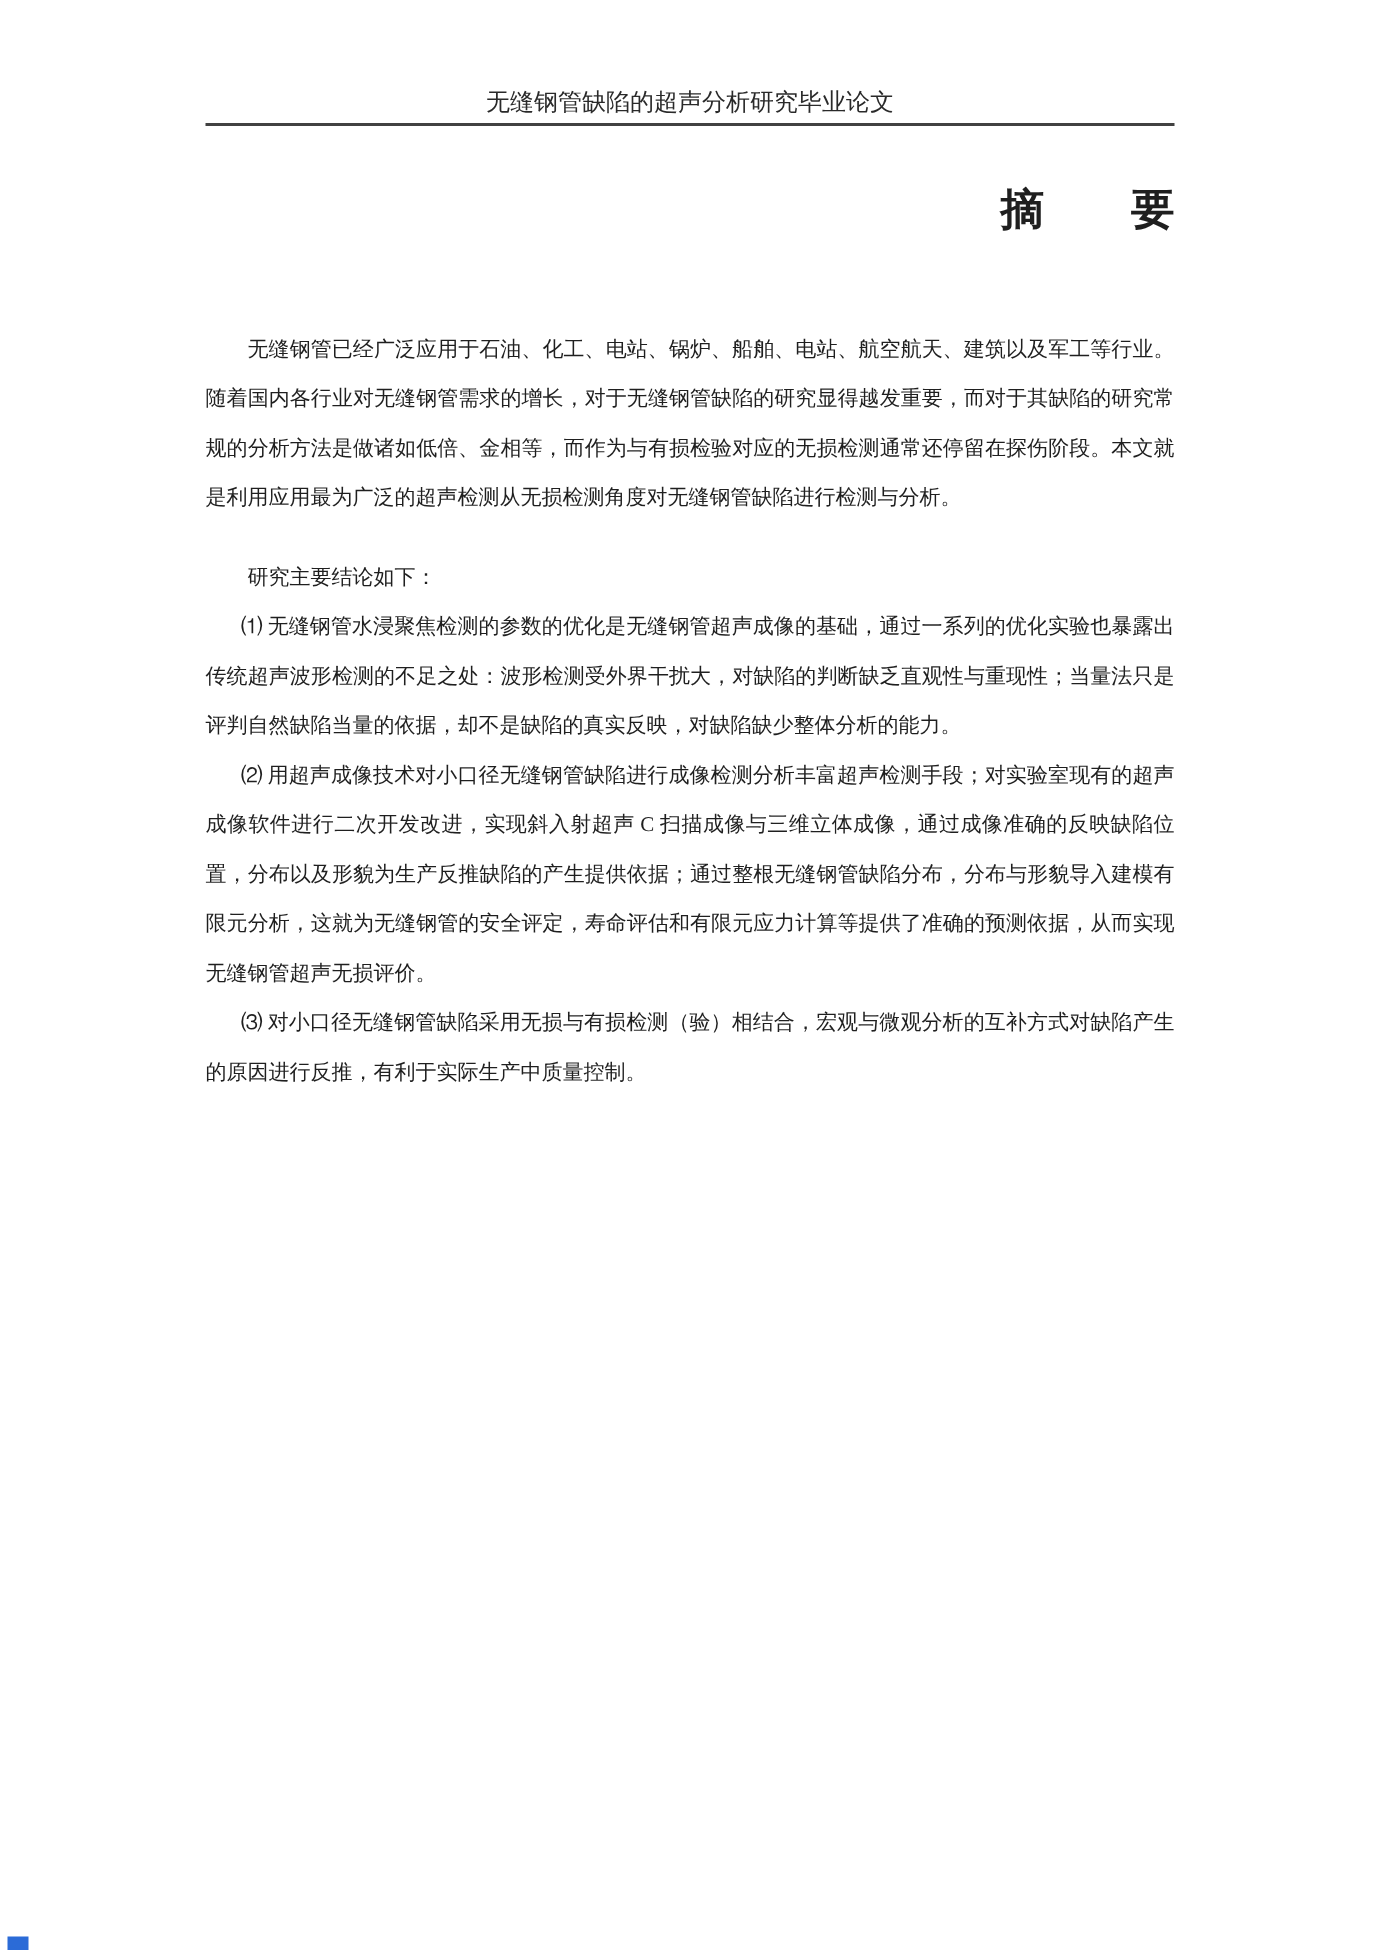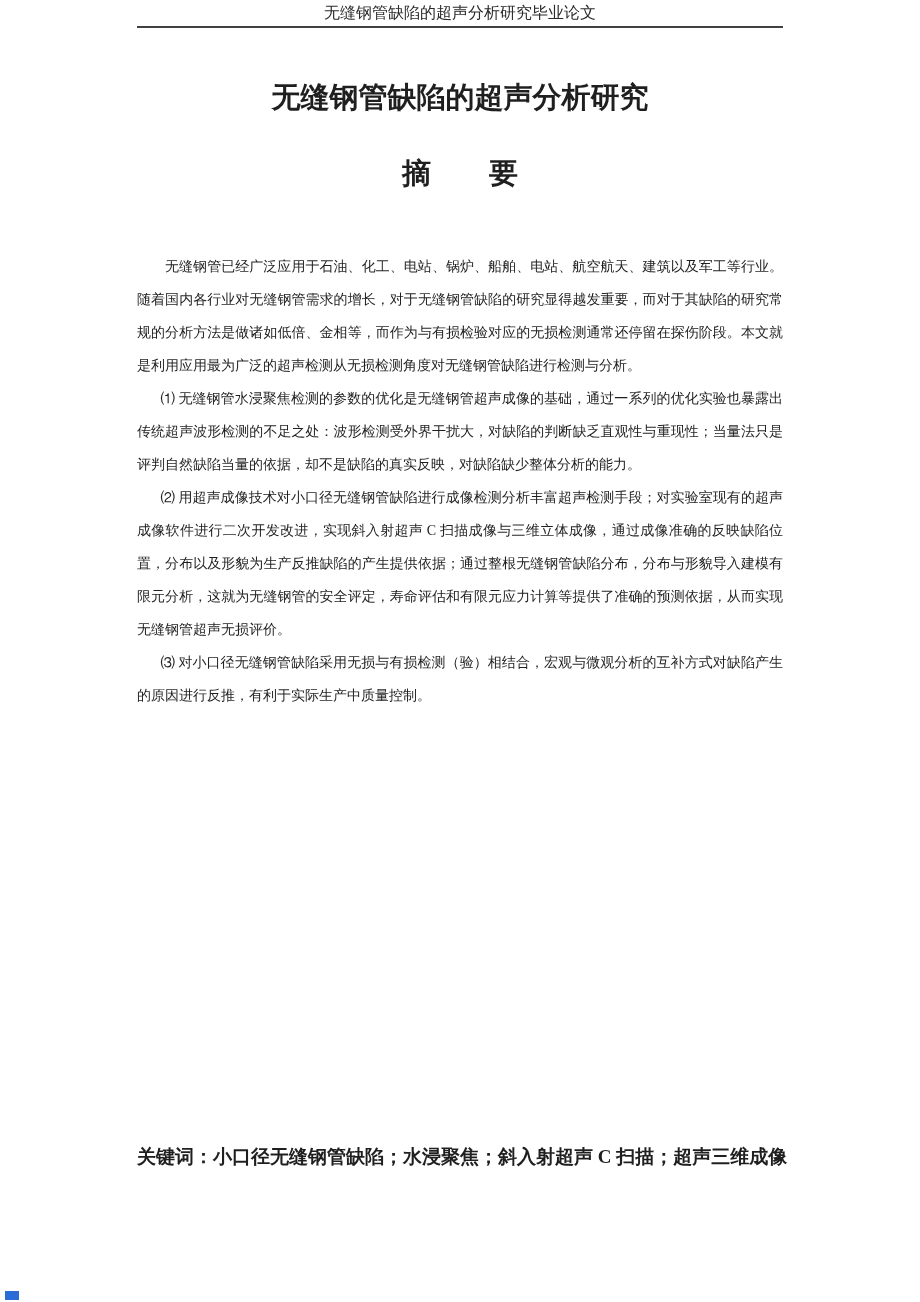--- a/index.html
+++ b/index.html
@@ -7,37 +7,38 @@
     position: relative;
     width: 920px;
     height: 1302px;
     background: #ffffff;
     overflow: hidden;
     font-family: "Liberation Serif", "DejaVu Serif", serif;
     color: #1f1f1f;
   }
   .doc-header {
     margin: 0 137px;
+    padding-top: 56px;
     text-align: center;
     font-size: 16px;
     line-height: 26px;
     border-bottom: 2px solid #414141;
     color: #2a2a2a;
   }
   .content { margin: 0 137px; }
   .doc-title {
     margin: 49px 0 0 0;
     text-align: center;
     font-size: 29px;
     font-weight: bold;
     line-height: 40px;
   }
   .abstract-heading {
     margin: 36px 0 0 0;
-    text-align: center;
+    text-align: right;
     font-size: 29px;
     font-weight: bold;
     line-height: 40px;
     white-space: pre;
   }
   p.body {
     margin: 0;
     font-size: 14px;
     line-height: 33px;
     text-align: justify;
@@ -69,33 +70,32 @@
 <body>
 
 <div class="page">
 
   <div class="doc-header" style="border-bottom-color: rgb(65, 65, 65);">
     <span>无缝钢管缺陷的超声分析研究毕业论文</span>
   </div>
 
   <div class="content">
 
-    <h1 class="doc-title">无缝钢管缺陷的超声分析研究</h1>
 
     <h2 class="abstract-heading">摘　　要</h2>
 
     <p class="body first">无缝钢管已经广泛应用于石油、化工、电站、锅炉、船舶、电站、航空航天、建筑以及军工等行业。随着国内各行业对无缝钢管需求的增长，对于无缝钢管缺陷的研究显得越发重要，而对于其缺陷的研究常规的分析方法是做诸如低倍、金相等，而作为与有损检验对应的无损检测通常还停留在探伤阶段。本文就是利用应用最为广泛的超声检测从无损检测角度对无缝钢管缺陷进行检测与分析。</p>
 
 
+    <p class="body intro">研究主要结论如下：</p>
 
     <p class="body item">⑴ 无缝钢管水浸聚焦检测的参数的优化是无缝钢管超声成像的基础，通过一系列的优化实验也暴露出传统超声波形检测的不足之处：波形检测受外界干扰大，对缺陷的判断缺乏直观性与重现性；当量法只是评判自然缺陷当量的依据，却不是缺陷的真实反映，对缺陷缺少整体分析的能力。</p>
 
     <p class="body item">⑵ 用超声成像技术对小口径无缝钢管缺陷进行成像检测分析丰富超声检测手段；对实验室现有的超声成像软件进行二次开发改进，实现斜入射超声 C 扫描成像与三维立体成像，通过成像准确的反映缺陷位置，分布以及形貌为生产反推缺陷的产生提供依据；通过整根无缝钢管缺陷分布，分布与形貌导入建模有限元分析，这就为无缝钢管的安全评定，寿命评估和有限元应力计算等提供了准确的预测依据，从而实现无缝钢管超声无损评价。</p>
 
     <p class="body item">⑶ 对小口径无缝钢管缺陷采用无损与有损检测（验）相结合，宏观与微观分析的互补方式对缺陷产生的原因进行反推，有利于实际生产中质量控制。</p>
 
   </div>
 
-  <p class="keywords">关键词：小口径无缝钢管缺陷；水浸聚焦；斜入射超声 C 扫描；超声三维成像</p>
 
   <div class="corner-marker" style="background: rgb(43, 107, 215);"></div>
 
 </div>
 
 </body></html>

